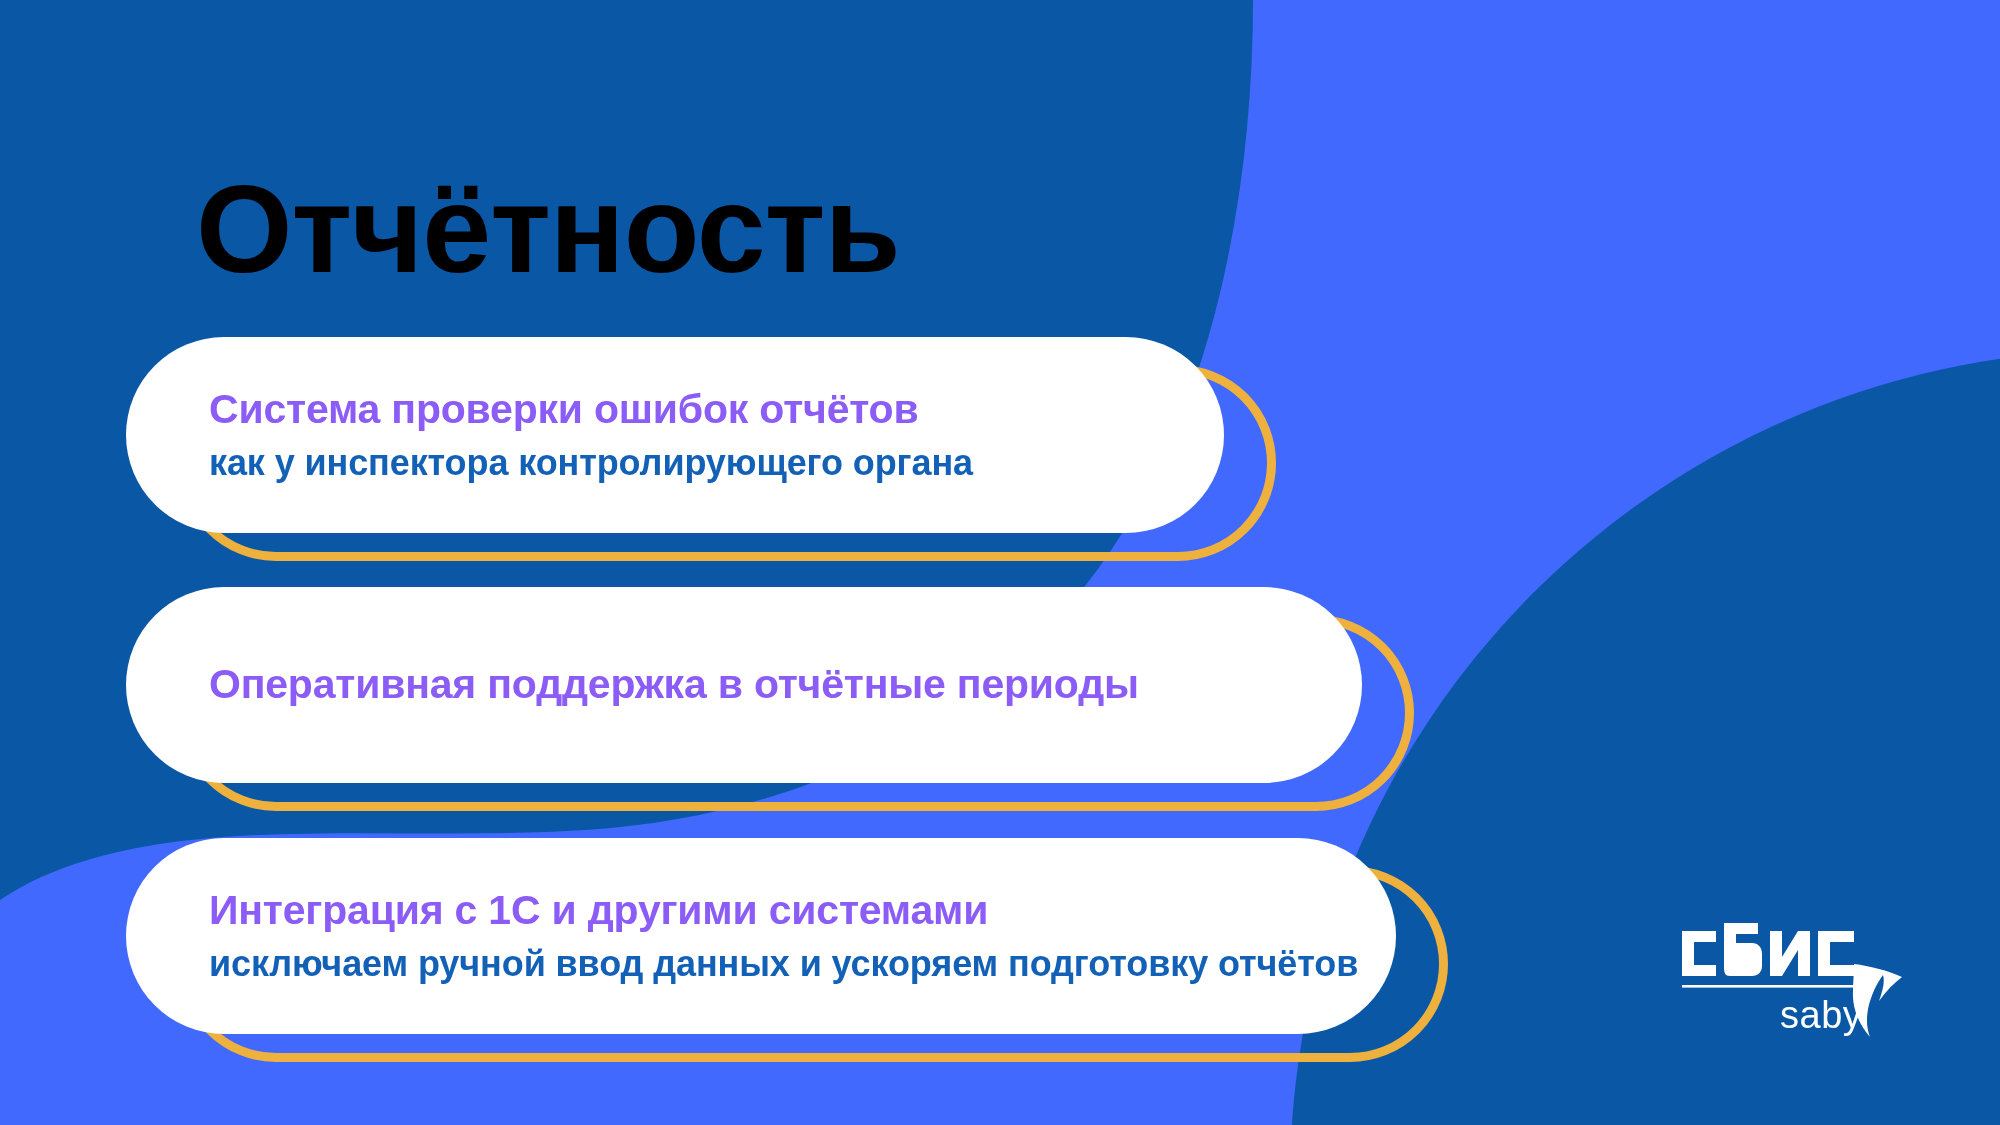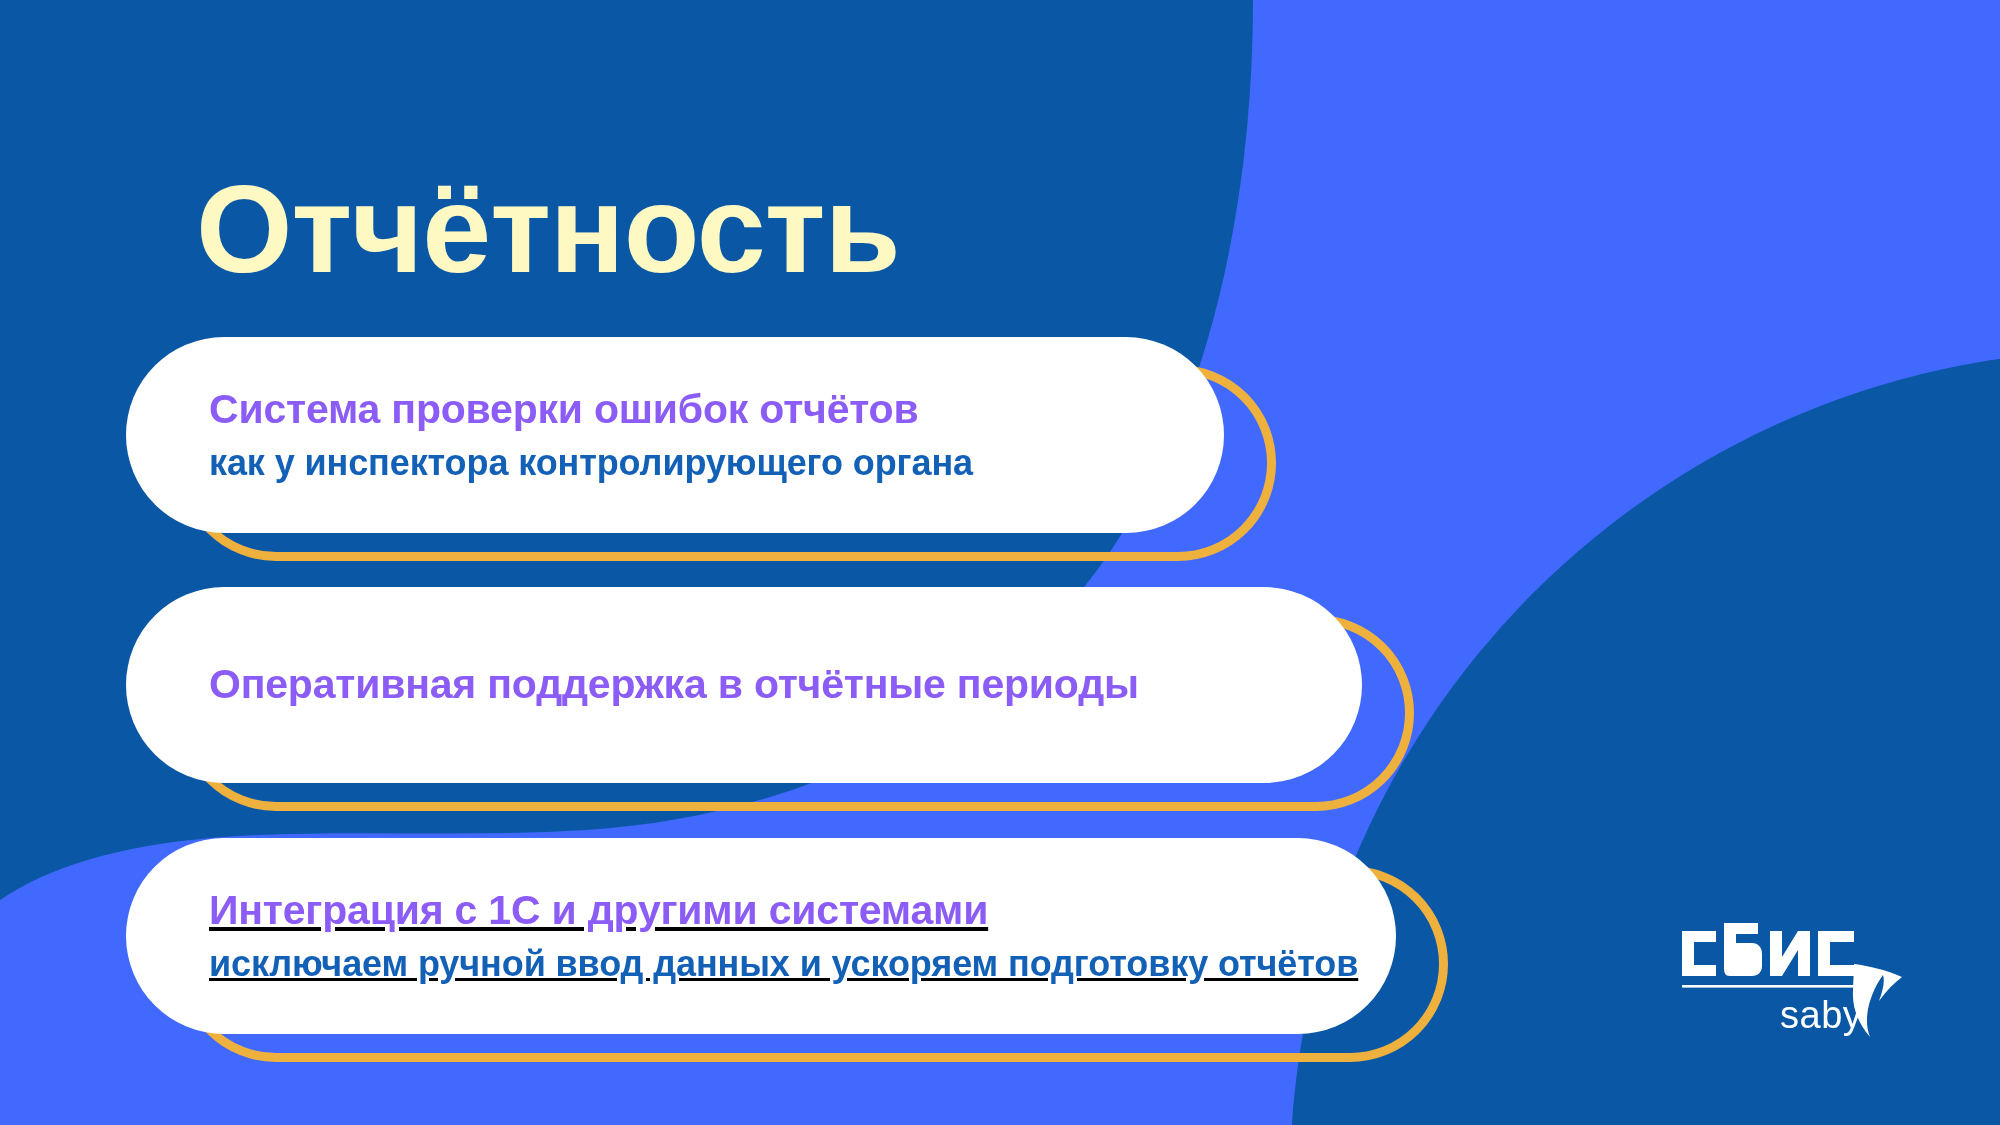--- a/index.html
+++ b/index.html
@@ -24,21 +24,21 @@
 
   
   .title {
     position: absolute;
     left: 196px;
     top: 84px;
     font-size: 124px;
     line-height: 1.0;
     font-weight: 700;
     letter-spacing: -1px;
-    color: #fef9c3;
+    color: #000000;
     white-space: nowrap;
     z-index: 6;
   }
 
   
   .cards {
     position: absolute;
     left: 0; top: 0;
     width: 2000px; height: 1125px;
     z-index: 5;
@@ -90,21 +90,21 @@
     margin-top: 9px;
     white-space: nowrap;
   }
 
   
   #card-1 { left: 126px; top: 337px; width: 1098px; height: 196px; }
   #card-1 .card-body { padding-left: 83px; }
   #card-2 { left: 126px; top: 587px; width: 1236px; height: 196px; }
   #card-2 .card-body { padding-left: 83px; }
   #card-3 { left: 126px; top: 838px; width: 1270px; height: 196px; }
-  #card-3 .card-body { padding-left: 83px; text-decoration: underline; }
+  #card-3 .card-body { padding-left: 83px; }
 
   
   .logo {
     position: absolute;
     right: 76px;
     bottom: 84px;
     width: 252px;
     height: 132px;
     z-index: 7;
   }

